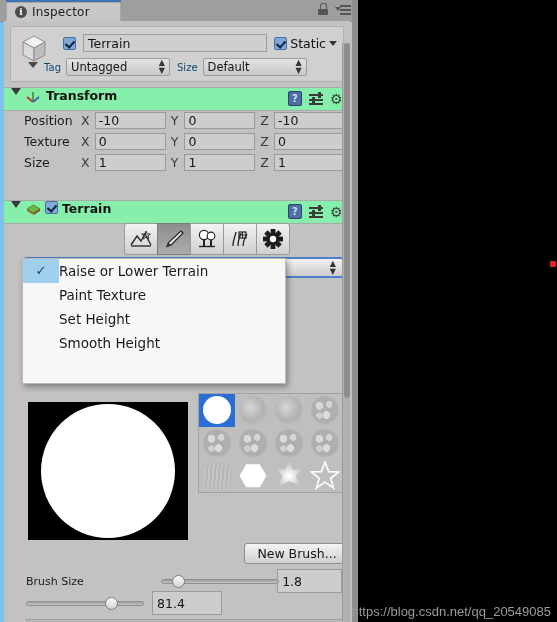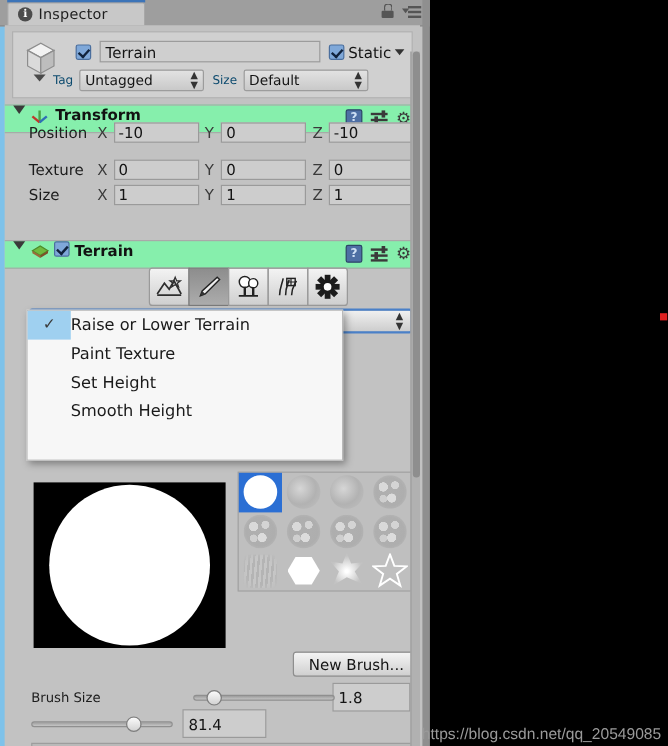--- a/index.html
+++ b/index.html
@@ -281,21 +281,21 @@
               <s></s>
               <s></s>
               <s></s>
               <b></b>
               <b></b>
             </div>
           <div class="gear-icon">⚙</div>
         </div>
       </div>
 
-      <div class="vrow" style="top:79px;align-items:center;">
+      <div class="vrow" style="top:89px;align-items:center;">
         <div class="vlabel">Position</div>
         <div class="axis">X</div>
         <div class="field">-10</div>
         <div class="axis">Y</div>
         <div class="field">0</div>
         <div class="axis">Z</div>
         <div class="field">-10</div>
       </div>
       <div class="vrow" style="top:110px;">
         <div class="vlabel">Texture</div>

